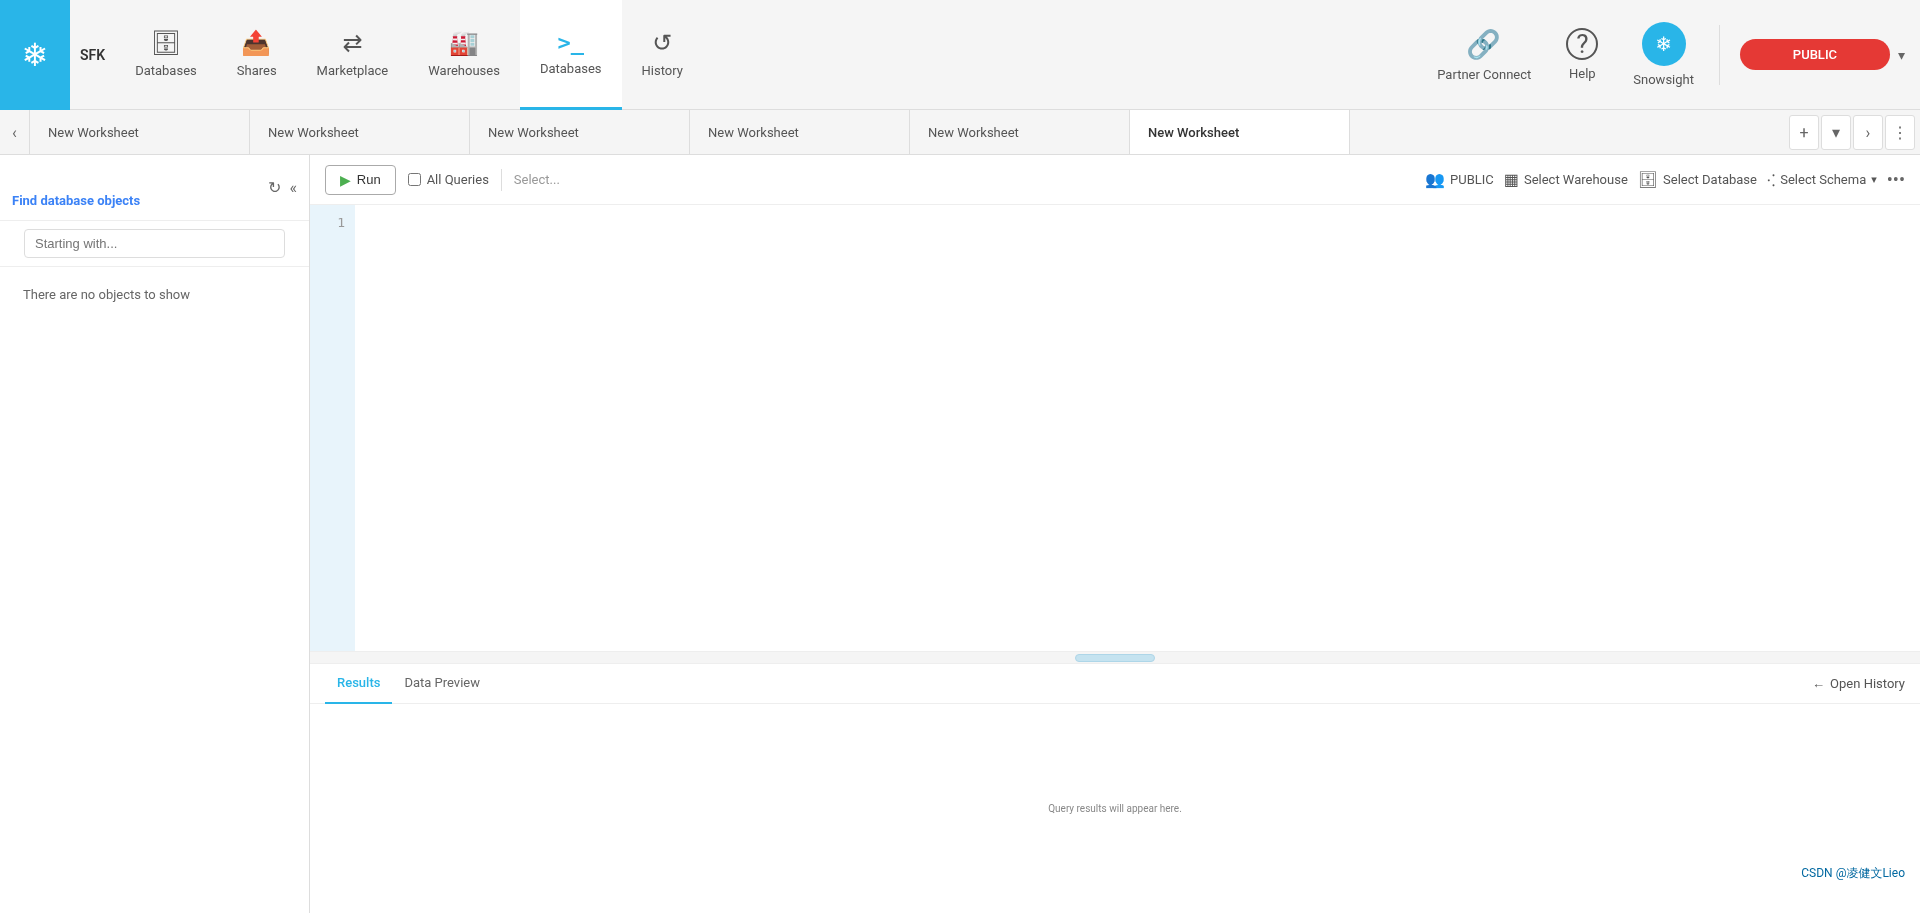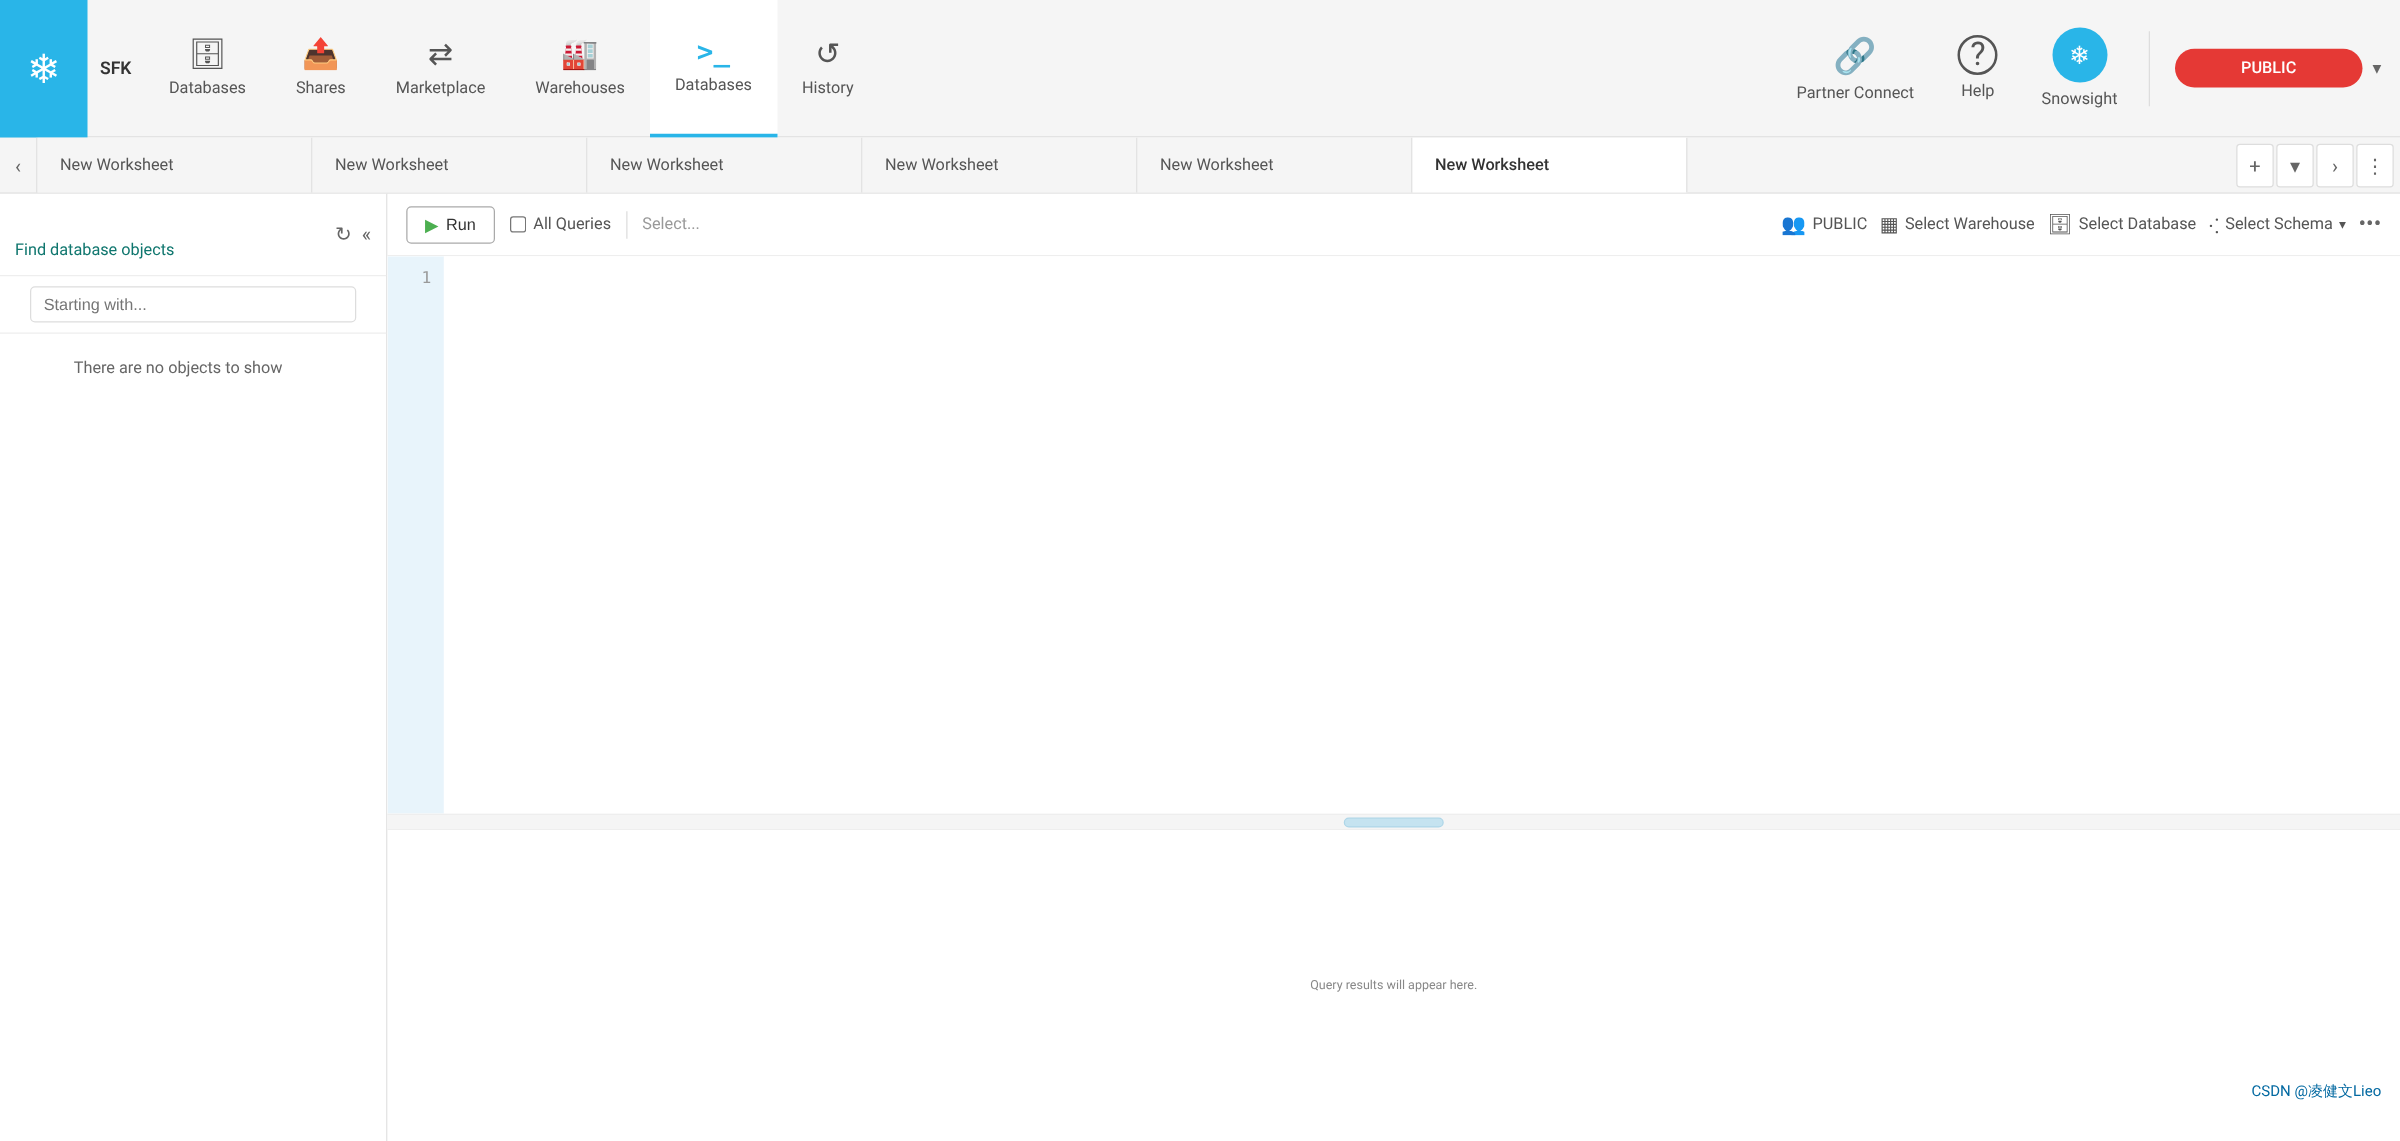--- a/index.html
+++ b/index.html
@@ -219,22 +219,22 @@
     .sidebar-header {
       display: flex;
       align-items: center;
       justify-content: space-between;
       padding: 12px 12px;
       border-bottom: 1px solid #eee;
     }
 
     .sidebar-title {
       font-size: 13px;
-      color: #0f766e;
-      font-weight: 400;
+      color: #3b82f6;
+      font-weight: 700;
       margin-top: 26px;
     }
 
     .sidebar-actions {
       display: flex;
       gap: 8px;
     }
 
     .sidebar-action-btn {
       color: #666;
@@ -251,24 +251,23 @@
       width: 100%;
       padding: 6px 10px;
       border: 1px solid #ddd;
       border-radius: 4px;
       font-size: 13px;
       color: #999;
       outline: none;
     }
 
     .sidebar-empty {
-      padding: 20px 12px;
+      padding: 20px 23px;
       font-size: 13px;
       color: #666;
-      margin-left: 47px;
     }
 
     
     .worksheet-area {
       flex: 1;
       display: flex;
       flex-direction: column;
       background: white;
     }
 
@@ -600,20 +599,32 @@
         <div>1</div>
       </div>
       <div class="editor-content" contenteditable="true" style=""></div>
     </div>
 
     <div class="h-scrollbar">
       <div class="h-scrollbar-thumb"></div>
     </div>
 
     <div class="results-area">
+      <div class="results-tabs">
+        <div class="result-tab active">
+          <span>Results</span>
+        </div>
+        <div class="result-tab">
+          <span>Data Preview</span>
+        </div>
+        <div class="open-history-btn">
+          <span>←</span>
+          <span>Open History</span>
+        </div>
+      </div>
       <div class="results-empty">
         <span>Query results will appear here.</span>
       </div>
     </div>
 
   </div>
 </div>
 
 <div class="watermark">CSDN @凌健文Lieo</div>
 

